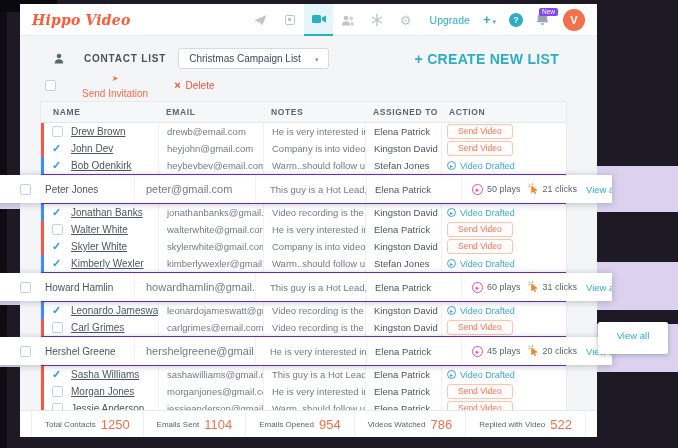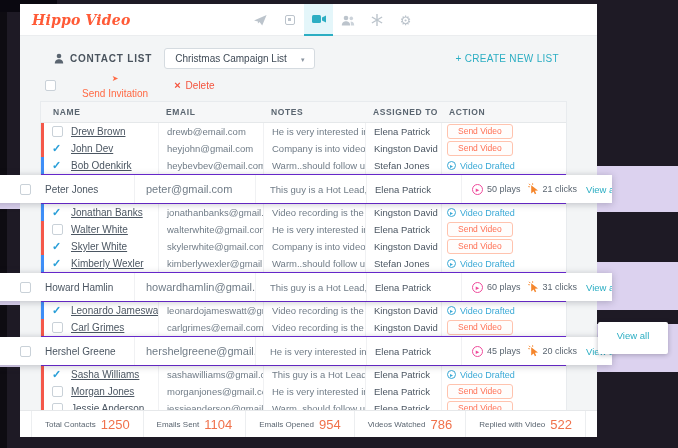--- a/index.html
+++ b/index.html
@@ -44,24 +44,24 @@
     display:flex;align-items:center;justify-content:center;}
   .help::after{content:"?";}
   .bellwrap{position:relative;width:14px;height:16px;}
   .newbadge{position:absolute;top:-4px;left:3px;background:var(--badge-purple);color:#fff;font-size:6.5px;
     padding:1px 3px;border-radius:2px;line-height:1;}
   .avatar{width:22px;height:22px;border-radius:50%;background:var(--stat-orange);color:#fff;font-size:11px;font-weight:bold;
     display:flex;align-items:center;justify-content:center;}
 
   
   .cbar{display:flex;align-items:center;padding:12px 18px 6px 34px;}
-  .cbar-title{font-size:10px;font-weight:bold;color:#4a545e;letter-spacing:.8px;margin-left:6px;}
+  .cbar-title{font-size:10px;font-weight:bold;color:#4a545e;letter-spacing:.8px;margin-left:20px;}
   .listdd{margin-left:12px;background:#fff;border:1px solid #d5dbe0;border-radius:3px;padding:4px 10px;
     font-size:10px;color:#3f4a56;display:flex;align-items:center;gap:14px;cursor:pointer;}
-  .createnew{margin-left:auto;margin-right:20px;color:var(--accent-teal);font-size:10px;font-weight:normal;
+  .createnew{margin-left:auto;margin-right:20px;color:var(--accent-teal);font-size:14px;font-weight:bold;
     letter-spacing:.3px;text-decoration:none;}
 
   
   .tbar{display:flex;align-items:center;gap:26px;padding-left:25px;height:20px;margin-bottom:6px;}
   .cb{display:inline-block;width:11px;height:11px;border:1px solid #c9d1d8;border-radius:2px;background:#fff;flex:none;}
   .cb.checked{border:none;background:transparent;color:#2a9fd8;font-size:11px;line-height:11px;font-weight:bold;}
   .cb.checked::after{content:"✓";}
   .tbtn{display:flex;align-items:center;gap:5px;font-size:10px;background:none;border:none;cursor:pointer;}
   .sendinv{color:#ff6a45;flex-direction:column;}
   .sendinv .ico::before{content:"➤";font-size:8px;}
@@ -177,20 +177,38 @@
               <line x1="0.9" y1="3" x2="11.1" y2="9"></line>
               <line x1="0.9" y1="9" x2="11.1" y2="3"></line>
             </svg>
         </span>
       </div>
       <div class="navtile">
         <span class="gear-glyph">⚙</span>
       </div>
     </div>
 
+    <div class="hright">
+      <a class="upgrade" href="#">Upgrade</a>
+      <span class="plusbtn">
+        <span class="plus-glyph"></span>
+        <span class="caret"></span>
+      </span>
+      <span class="help"></span>
+      <span class="bellwrap">
+        <span>
+          <svg width="13" height="15" viewBox="0 0 12 13">
+              <path d="M6 0 C3.3 0 1.6 1.9 1.6 4.4 L1.6 7.4 L0.5 9 L11.5 9 L10.4 7.4 L10.4 4.4 C10.4 1.9 8.7 0 6 0 Z" fill="#9aa4ad"></path>
+              <path d="M4.4 10 A1.6 1.6 0 0 0 7.6 10 Z" fill="#9aa4ad"></path>
+            </svg>
+        </span>
+        <span class="newbadge">New</span>
+      </span>
+      <span class="avatar">V</span>
+    </div>
   </div>
 
   <div class="cbar">
     <span>
       <svg width="10" height="11" viewBox="0 0 10 11">
           <circle cx="5" cy="3" r="2.3" fill="#5a6570"></circle>
           <path d="M0.8 10.5 C0.8 7.4 3 6.3 5 6.3 C7 6.3 9.2 7.4 9.2 10.5 Z" fill="#5a6570"></path>
         </svg>
     </span>
     <span class="cbar-title">CONTACT LIST</span>

